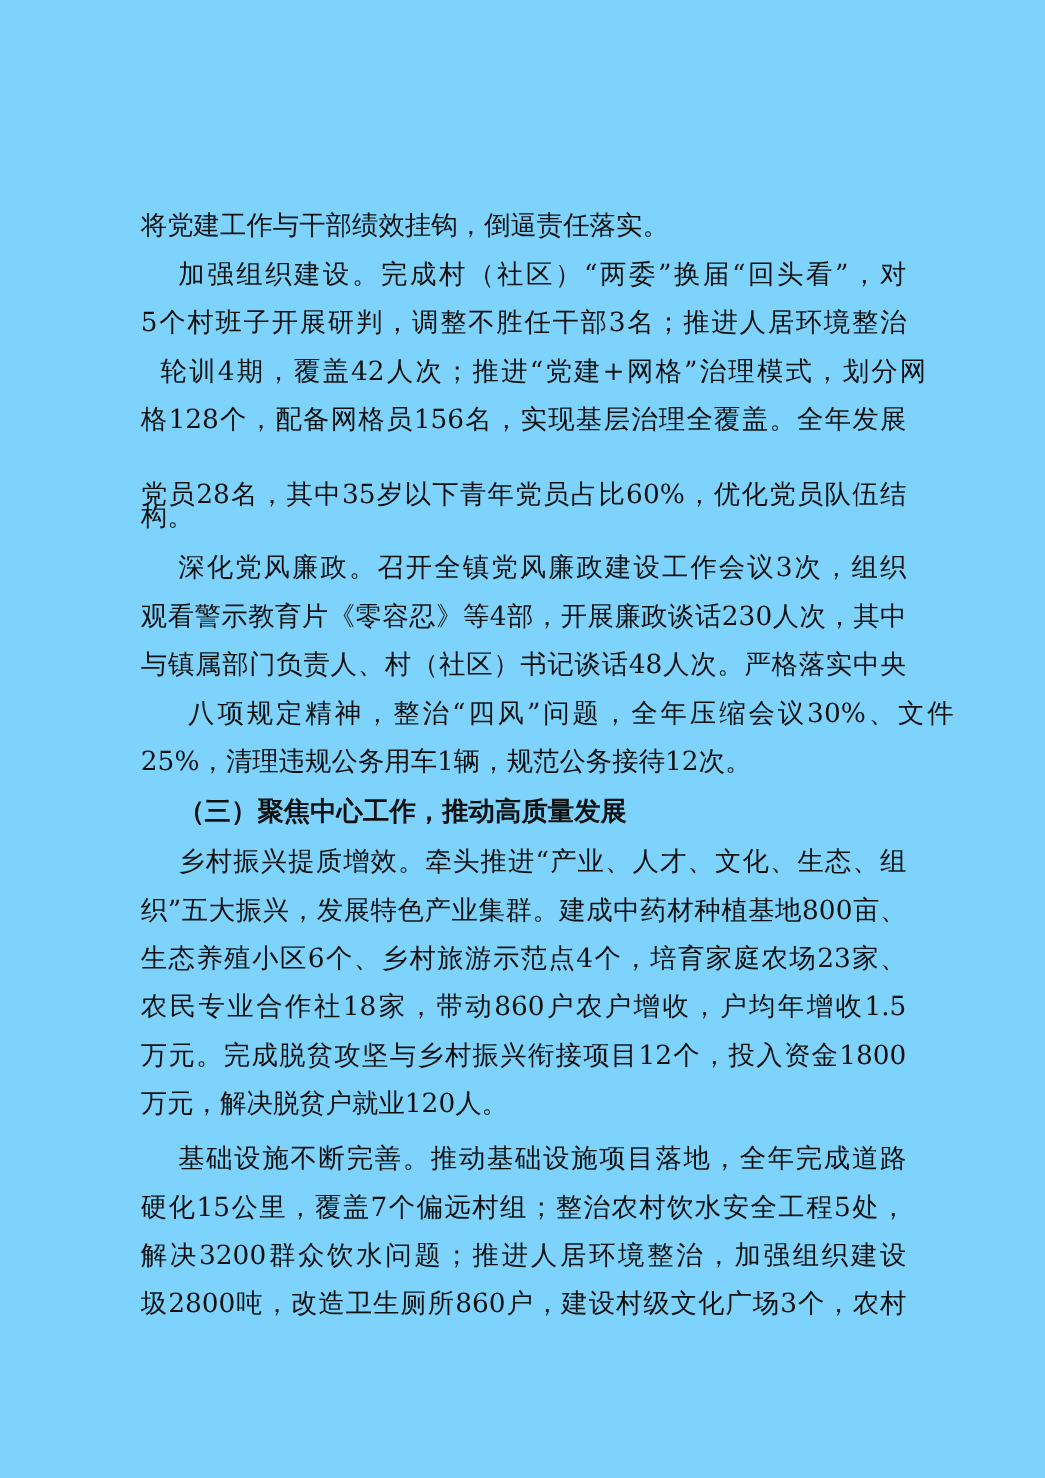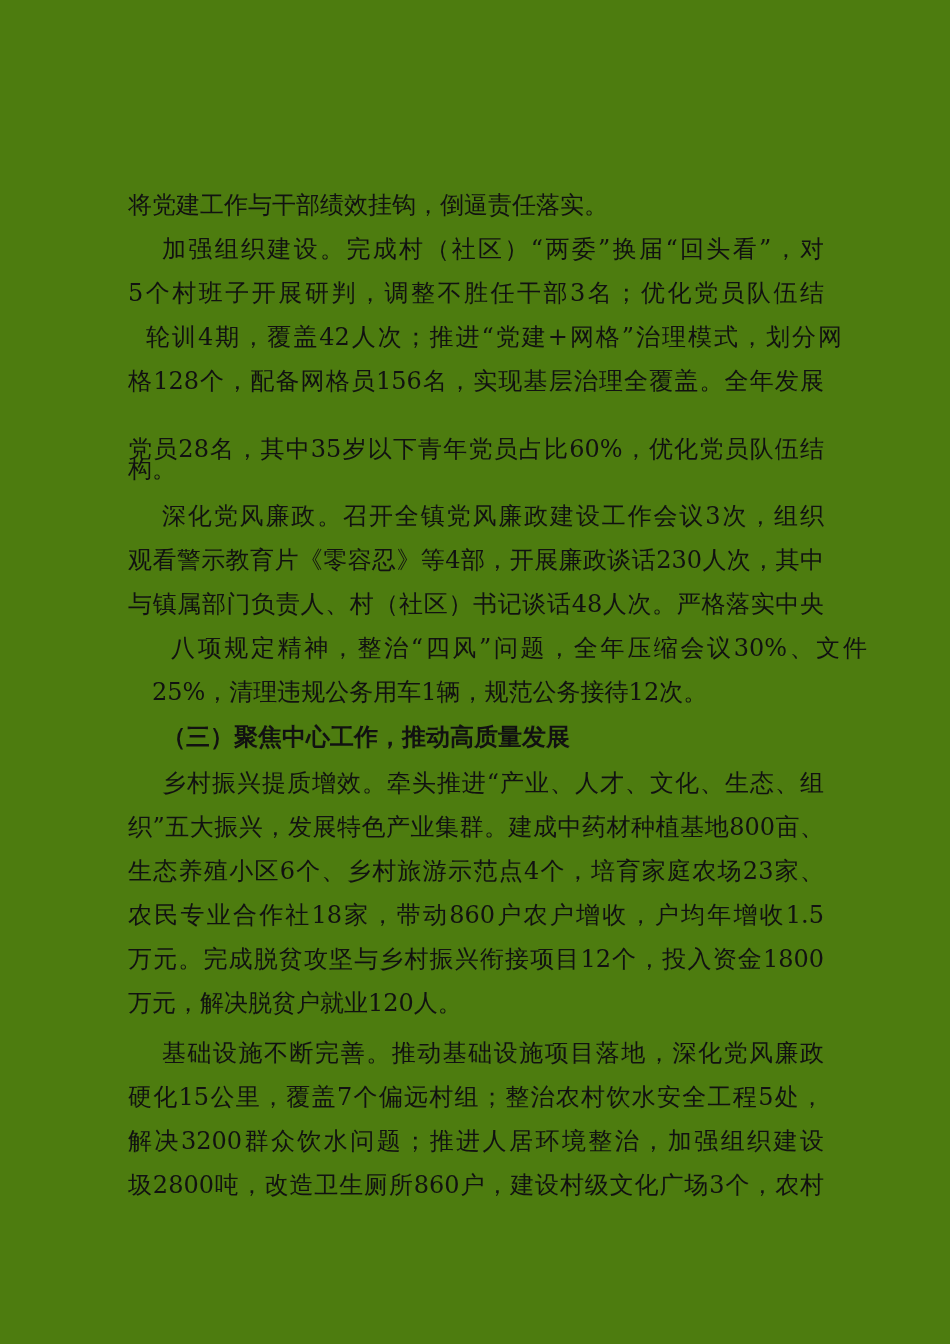--- a/index.html
+++ b/index.html
@@ -1,50 +1,50 @@
 <!DOCTYPE html>
 <html><head>
 <meta charset="utf-8">
 <style>
   html, body { margin: 0; padding: 0; background: #ffffff; }
   body { width: 950px; height: 1344px; position: relative; overflow: hidden;
          font-family: "DejaVu Serif", "Liberation Serif", serif; color: #111111; }
-  .page { position: absolute; left: 0; top: 0; width: 950px; height: 1344px; background: #4d7c0f; }
+  .page { position: absolute; left: 0; top: 0; width: 950px; height: 1344px; background: #7dd3fc; }
   .line { position: absolute; left: 128px; width: 696px; height: 40px;
           font-size: 24px; line-height: 40px; white-space: nowrap;
           text-align: justify; text-align-last: justify; letter-spacing: 0; }
   .line.last { text-align-last: left; }
   .line.indent { left: 162px; width: 662px; }
   .heading { position: absolute; left: 162px; font-size: 24px; line-height: 40px;
              font-weight: bold; white-space: nowrap; }
 </style>
 </head>
 <body>
 
 <div class="page">
   <div id="body-lines">
       <div class="line last" style="top: 185px;">将党建工作与干部绩效挂钩，倒逼责任落实。</div>
       <div class="line indent" style="top: 229px;">加强组织建设。完成村（社区）“两委”换届“回头看”，对</div>
-      <div class="line" style="top: 273px;">5个村班子开展研判，调整不胜任干部3名；优化党员队伍结</div>
+      <div class="line" style="top: 273px;">5个村班子开展研判，调整不胜任干部3名；推进人居环境整治</div>
       <div class="line" style="top: 317px; margin-left: 18px;">轮训4期，覆盖42人次；推进“党建+网格”治理模式，划分网</div>
       <div class="line" style="top: 361px;">格128个，配备网格员156名，实现基层治理全覆盖。全年发展</div>
       <div class="line" style="top: 405px; margin-top: 24px;">党员28名，其中35岁以下青年党员占比60%，优化党员队伍结</div>
       <div class="line last" style="top: 449px;">构。</div>
       <div class="line indent" style="top: 496px;">深化党风廉政。召开全镇党风廉政建设工作会议3次，组织</div>
       <div class="line" style="top: 540px;">观看警示教育片《零容忍》等4部，开展廉政谈话230人次，其中</div>
       <div class="line" style="top: 584px;">与镇属部门负责人、村（社区）书记谈话48人次。严格落实中央</div>
       <div class="line" style="top: 628px; margin-left: 43px;">八项规定精神，整治“四风”问题，全年压缩会议30%、文件</div>
-      <div class="line last" style="top: 672px; margin-left: 24px;">25%，清理违规公务用车1辆，规范公务接待12次。</div>
+      <div class="line last" style="top: 672px;">25%，清理违规公务用车1辆，规范公务接待12次。</div>
     </div>
   <div class="heading" id="heading" style="top: 717px;">（三）聚焦中心工作，推动高质量发展</div>
   <div id="body-lines-2">
       <div class="line indent" style="top: 763px;">乡村振兴提质增效。牵头推进“产业、人才、文化、生态、组</div>
       <div class="line" style="top: 807px;">织”五大振兴，发展特色产业集群。建成中药材种植基地800亩、</div>
       <div class="line" style="top: 851px;">生态养殖小区6个、乡村旅游示范点4个，培育家庭农场23家、</div>
       <div class="line" style="top: 895px;">农民专业合作社18家，带动860户农户增收，户均年增收1.5</div>
       <div class="line" style="top: 939px;">万元。完成脱贫攻坚与乡村振兴衔接项目12个，投入资金1800</div>
       <div class="line last" style="top: 983px;">万元，解决脱贫户就业120人。</div>
-      <div class="line indent" style="top: 1033px;">基础设施不断完善。推动基础设施项目落地，深化党风廉政</div>
+      <div class="line indent" style="top: 1033px;">基础设施不断完善。推动基础设施项目落地，全年完成道路</div>
       <div class="line" style="top: 1077px;">硬化15公里，覆盖7个偏远村组；整治农村饮水安全工程5处，</div>
       <div class="line" style="top: 1121px;">解决3200群众饮水问题；推进人居环境整治，加强组织建设</div>
       <div class="line" style="top: 1165px;">圾2800吨，改造卫生厕所860户，建设村级文化广场3个，农村</div>
     </div>
 </div>
 
 </body></html>

